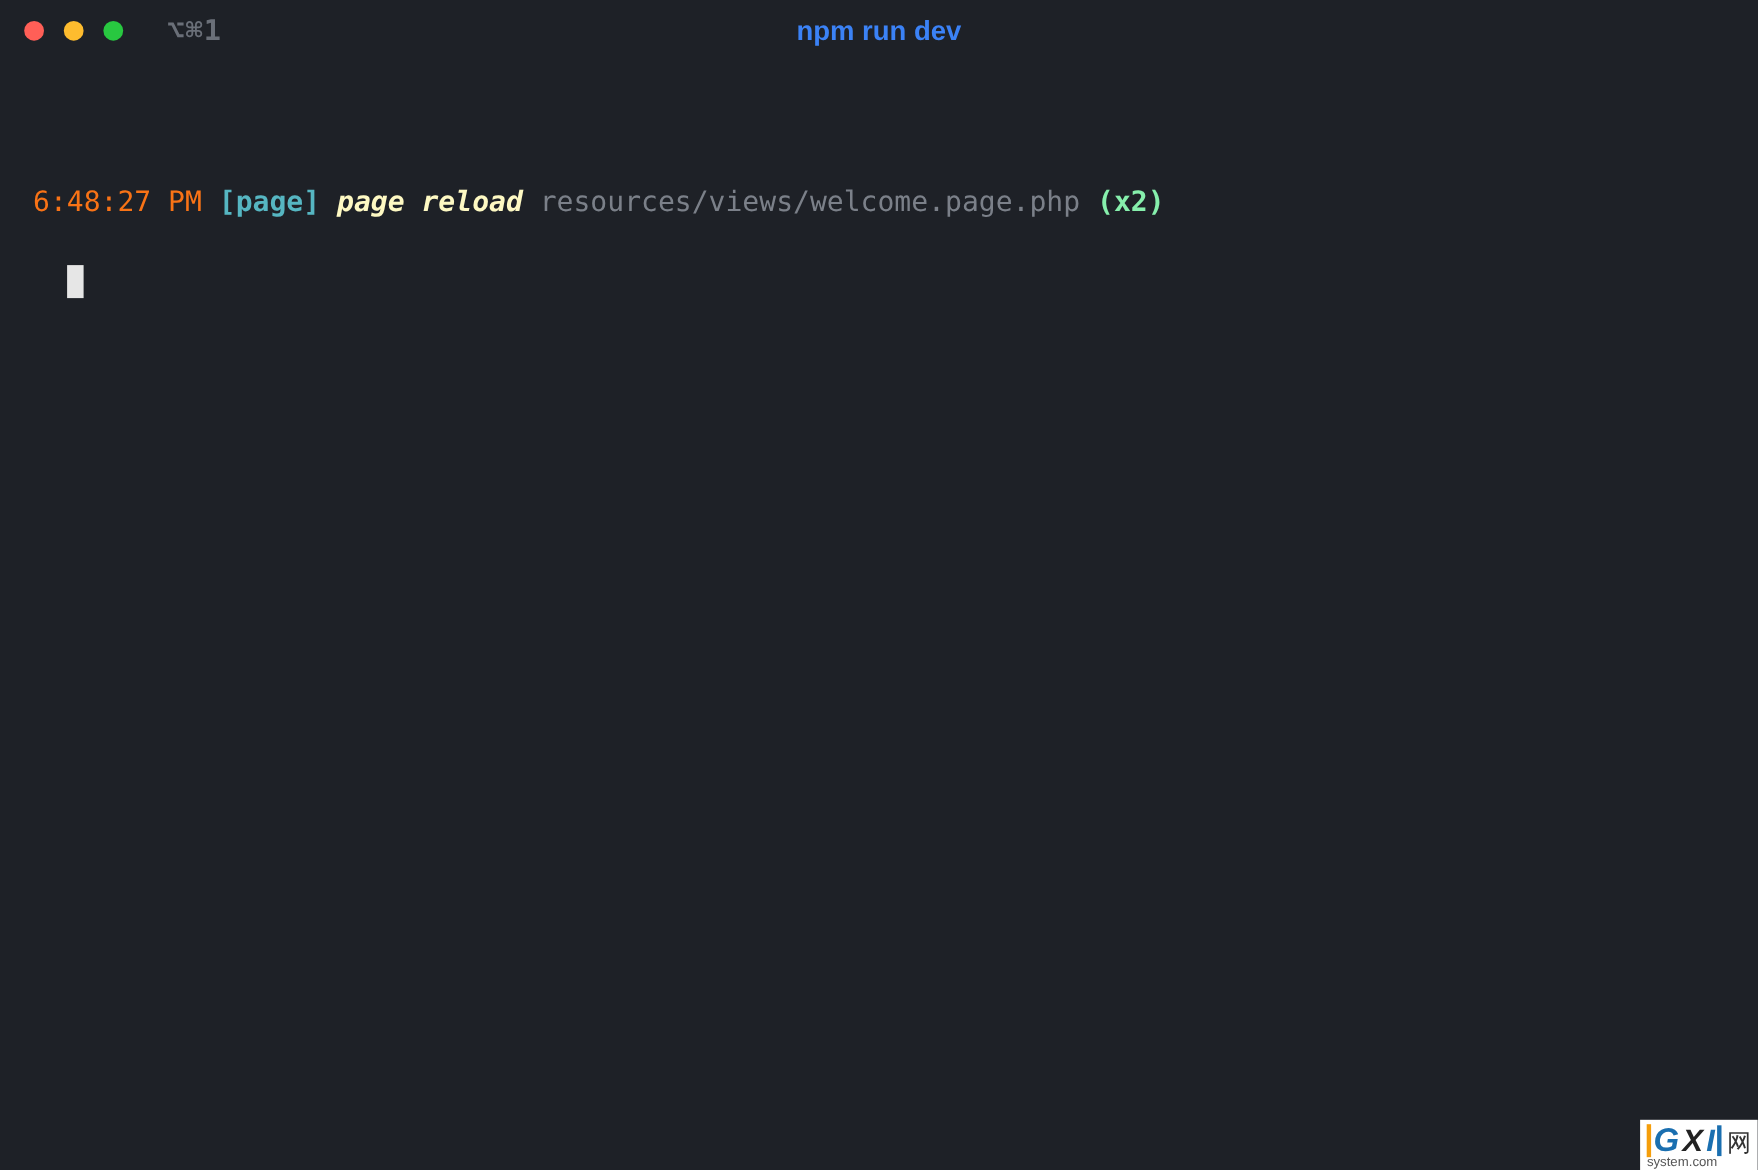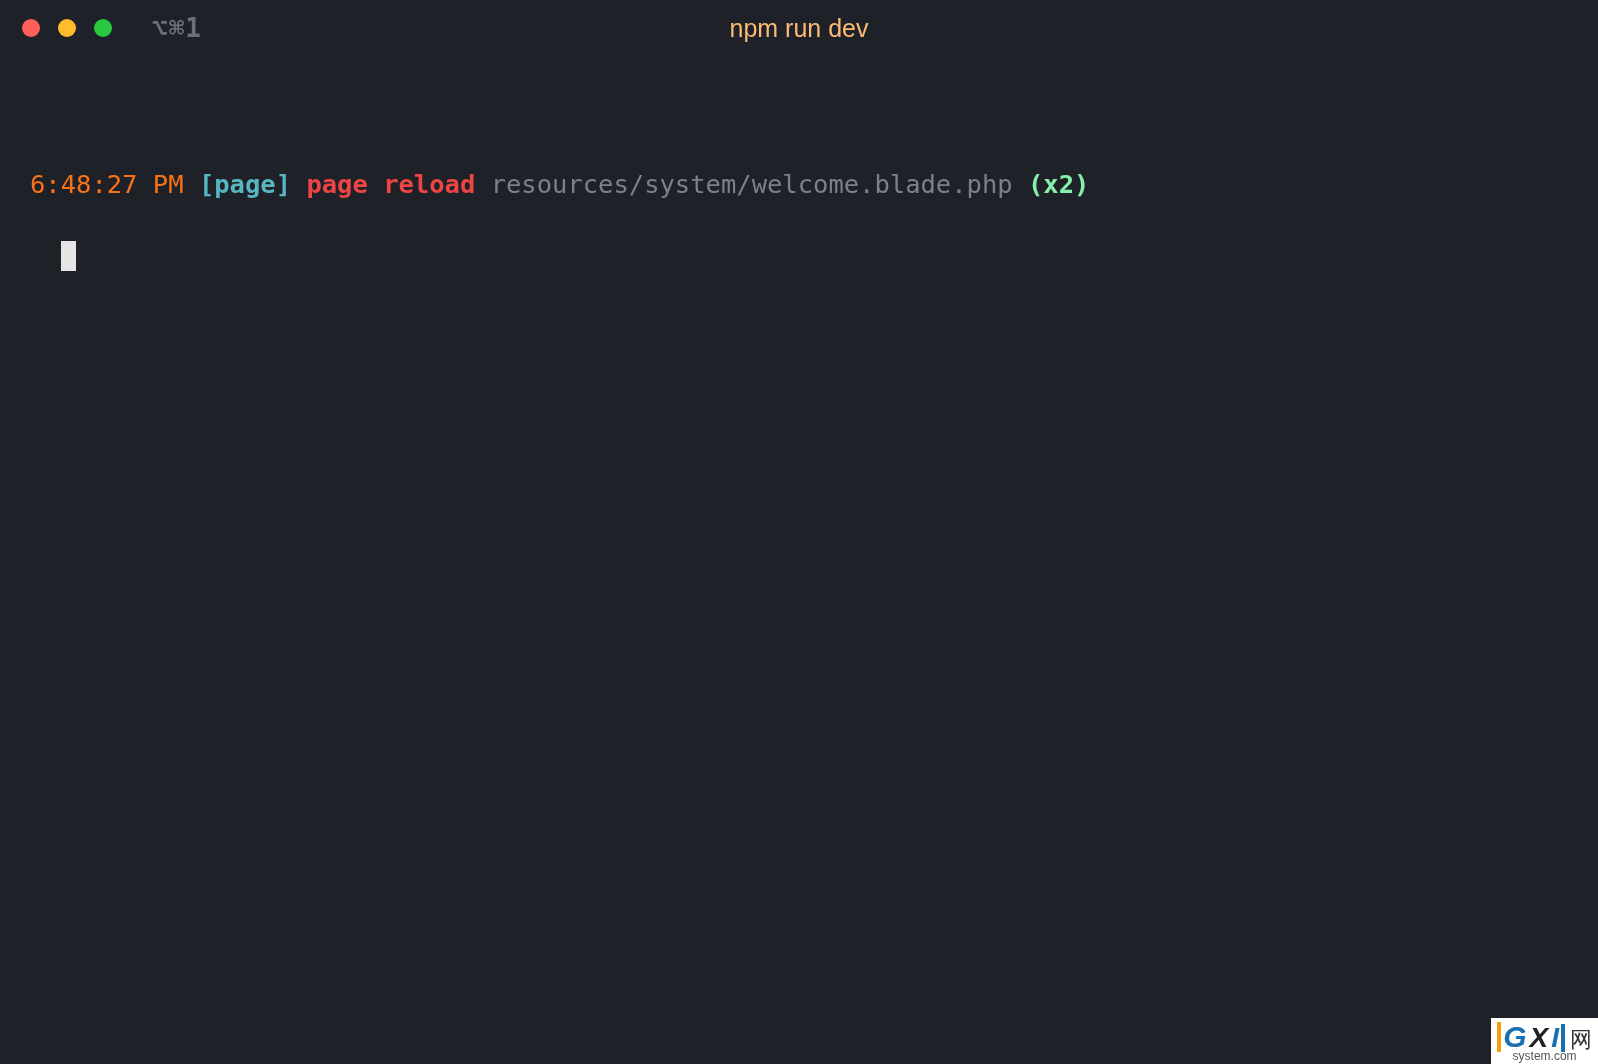--- a/index.html
+++ b/index.html
@@ -43,38 +43,38 @@
       font-weight: 600;
       letter-spacing: 1px;
       display: flex;
       align-items: center;
       gap: 2px;
     }
     .window-title {
       position: absolute;
       left: 50%;
       transform: translateX(-50%);
-      color: #fdba74;
+      color: #3b82f6;
       font-size: 25px;
-      font-weight: 400;
+      font-weight: 700;
       font-family: -apple-system, BlinkMacSystemFont, "Segoe UI", sans-serif;
     }
     .terminal-body {
       padding: 40px 30px 0 30px;
       font-size: 25.5px;
       line-height: 1.4;
       white-space: pre;
       font-weight: 500;
     }
     .log-line {
       display: block;
     }
     .seg-timestamp { color: #f97316; }
     .seg-bracket { color: #56b6c2; font-weight: 600; }
-    .seg-message { color: #ef4444; font-weight: 600; }
+    .seg-message { color: #fef9c3; font-weight: 600; font-style: italic; }
     .seg-path { color: #7b8089; }
     .seg-count { color: #86efac; font-weight: 600; }
     .cursor {
       display: inline-block;
       width: 15px;
       height: 30px;
       background: #e6e6e6;
       vertical-align: text-bottom;
       margin-top: 2px;
     }
@@ -116,39 +116,39 @@
     }
     .wm-cn {
       color: #333;
       font-size: 22px;
       font-weight: 400;
       margin-left: 2px;
     }
     .wm-sub {
       color: #555;
       font-size: 12px;
-      text-align: center;
+      text-align: left;
       margin-top: -2px;
     }
   </style>
 </head>
 <body>
 
 <div class="titlebar">
   <div class="traffic-lights">
     <div class="traffic-light tl-close"></div>
     <div class="traffic-light tl-min"></div>
     <div class="traffic-light tl-max"></div>
   </div>
   <div class="shortcut-label">⌥⌘1</div>
   <div class="window-title">npm run dev</div>
 </div>
 
 <div class="terminal-body">
-  <span class="log-line"><span class="seg-timestamp">6:48:27 PM</span> <span class="seg-bracket">[</span><span class="seg-bracket">page</span><span class="seg-bracket">]</span> <span class="seg-message">page reload</span> <span class="seg-path">resources/system/welcome.blade.php</span> <span class="seg-count">(x2)</span></span>
+  <span class="log-line"><span class="seg-timestamp">6:48:27 PM</span> <span class="seg-bracket">[</span><span class="seg-bracket">page</span><span class="seg-bracket">]</span> <span class="seg-message">page reload</span> <span class="seg-path">resources/views/welcome.page.php</span> <span class="seg-count">(x2)</span></span>
   <span class="cursor"></span>
 </div>
 
 <div class="watermark">
   <div class="wm-top">
     <span class="wm-g">G</span>
     <span class="wm-x">X</span>
     <span class="wm-i">I</span>
     <span class="wm-cn">网</span>
   </div>

